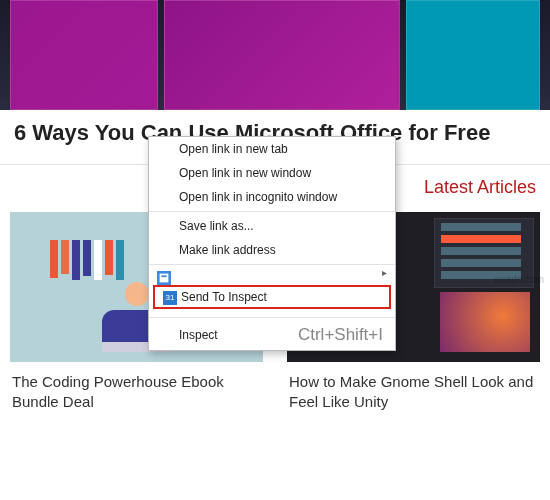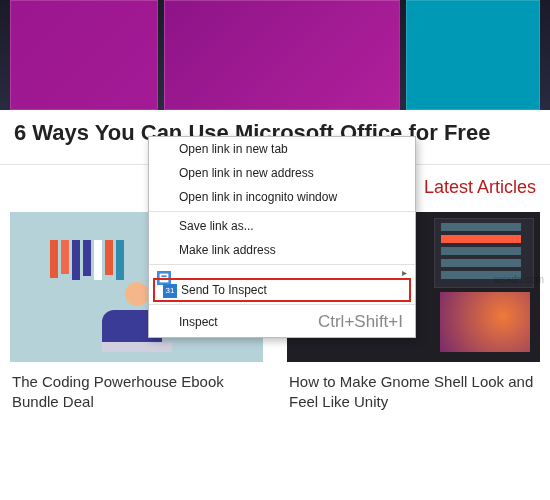--- a/index.html
+++ b/index.html
@@ -39,25 +39,25 @@
 
 .thumb.right { background: #1e1e24; }
 .panel { position:absolute; top:6px; right:6px; width:100px; height:70px; background:#2b2b36; border:1px solid #3a3a45; }
 .panel-row { display:block; width:80px; height:8px; margin:4px 6px; background:#4a6a7a; }
 .panel-row.sel { background:#ff5a3a; }
 .ubuntu-bg { position:absolute; top:80px; right:10px; width:90px; height:60px; background:radial-gradient(circle at 70% 40%, #f07a3a, #7a2a6a); }
 
 .card-title { padding: 10px 2px 0; font-size: 15px; color:#333; font-weight:400; line-height:1.3; }
 
 
-.ctx { position:absolute; top:136px; left:148px; width:268px; background:#fff; border:1px solid #bdbdbd; box-shadow:2px 3px 8px rgba(0,0,0,.25); font-size:12px; color:#222; z-index:20; }
+.ctx { position:absolute; top:136px; left:148px; width:248px; background:#fff; border:1px solid #bdbdbd; box-shadow:2px 3px 8px rgba(0,0,0,.25); font-size:12px; color:#222; z-index:20; }
 .ctx .mi { padding:5px 12px 5px 30px; position:relative; cursor:default; display:flex; justify-content:space-between; align-items:center; }
 .ctx .sep { height:1px; background:#e2e2e2; margin:2px 0; }
 .ctx .sub::after { content:"▸"; position:absolute; right:8px; color:#666; font-size:10px; }
-.ctx .hl { border:2px solid #d9261c; margin:1px 4px; padding:3px 16px 3px 26px; }
+.ctx .hl { border:2px solid #d9261c; margin:8px 4px; padding:3px 16px 3px 26px; }
 .ctx .shortcut { color:#888; font-size:17px; }
 .cal-ico { position:absolute; left:8px; top:4px; width:14px; height:14px; background:#2a7ad0; color:#fff; font-size:8px; line-height:14px; text-align:center; }
 .ext-ico { position:absolute; left:8px; top:4px; width:14px; height:14px; }
 .ext-ico svg { width:14px; height:14px; }
 
 .watermark { position:absolute; top:274px; right:6px; font-size:10px; color:rgba(0,0,0,.25); }
 </style>
 </head>
 <body>
 
@@ -103,21 +103,21 @@
         <span class="panel-row"></span>
       </div>
       <div class="ubuntu-bg"></div>
     </div>
     <div class="card-title">How to Make Gnome Shell Look and Feel Like Unity</div>
   </div>
 </div>
 
 <div class="ctx">
   <div class="mi">Open link in new tab</div>
-  <div class="mi">Open link in new address</div>
+  <div class="mi">Open link in new window</div>
   <div class="mi">Open link in incognito window</div>
   <div class="sep"></div>
   <div class="mi">Save link as...</div>
   <div class="mi">Make link address</div>
   <div class="sep"></div>
   <div class="mi sub">
     <span class="ext-ico">
       <svg viewBox="0 0 16 16">
           <rect width="16" height="16" fill="#3c8ce0"></rect>
           <rect x="3" y="3" width="10" height="10" fill="#fff"></rect>

